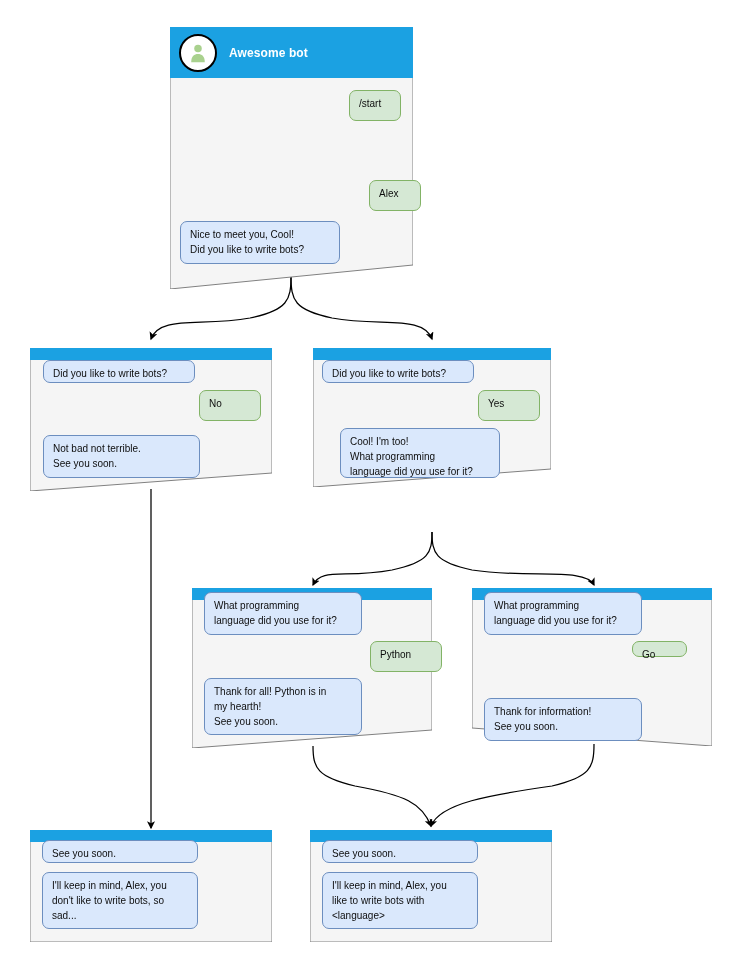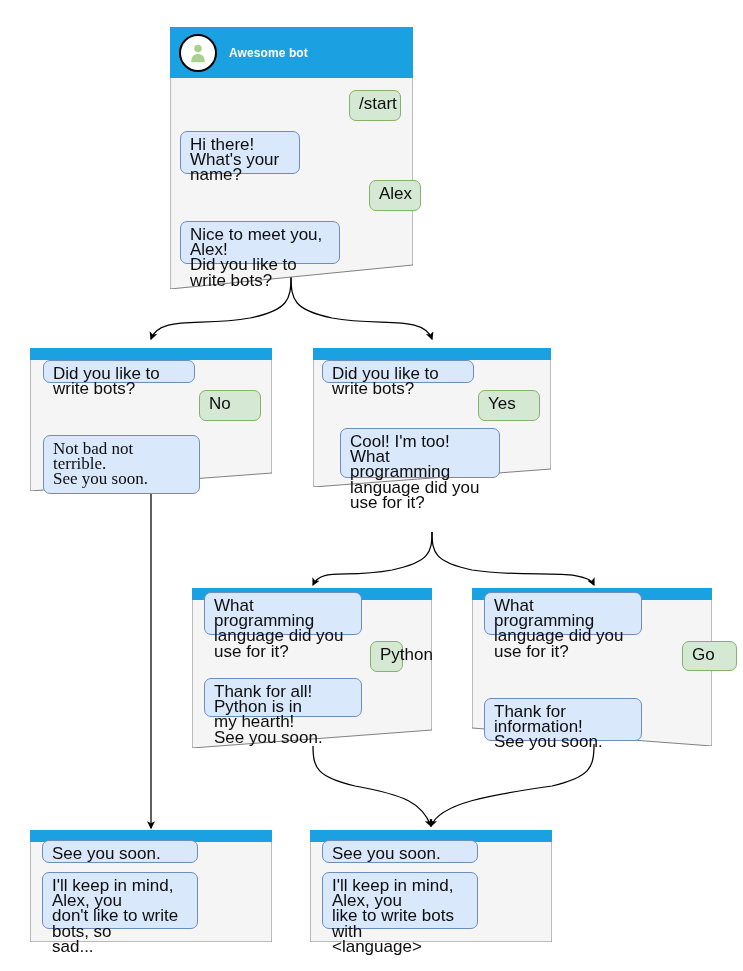--- a/index.html
+++ b/index.html
@@ -32,21 +32,21 @@
     background:#ffffff;border:2.2px solid #000000;
     display:flex;align-items:center;justify-content:center;
     flex:0 0 auto;margin-left:9px;margin-right:12px;
     box-sizing:border-box;
   }
 
   .bubble{
     position:absolute;
     box-sizing:border-box;
     border-radius:7px;
-    font-size:17px;
+    font-size:10px;
     line-height:15.2px;
     padding:5px 9px 5px 9px;
     white-space:pre-line;
     color:#0d0d0d;
   }
   .bubble.bot{background:#dae8fc;border:1px solid #6c8ebf;}
   .bubble.user{background:#d5e8d4;border:1px solid #82b366;text-align:left;}
 </style>
 </head>
 <body>
@@ -88,35 +88,33 @@
             <path d="M4.6 22 C4.6 15.4 8 13.1 12 13.1 C16 13.1 19.4 15.4 19.4 22 Z" fill="#a9d18e"></path>
           </svg>
         </div>
         <div class="card-title">Awesome bot</div>
       </div>
 
     </div>
   </div>
 
   <div class="bubble user" style="left:349px;top:90px;width:52px;height:31px;">/start</div>
-  <div class="bubble bot" style="left:180px;top:131px;width:120px;height:43px;">Hi there!
-What's your name?</div>
   <div class="bubble user" style="left:349px;top:180px;width:52px;height:31px;margin-left:20px;">Alex</div>
-  <div class="bubble bot" style="left:180px;top:221px;width:160px;height:43px;">Nice to meet you, Alex!
+  <div class="bubble bot" style="left:180px;top:221px;width:160px;height:43px;">Nice to meet you, Cool!
 Did you like to write bots?</div>
 
   <div class="card" style="left:30px;top:348px;width:242px;height:143px;">
     <svg class="card-shape" viewBox="0 0 242 143" preserveAspectRatio="none">
       <path d="M0,0 L242,0 L242,125 L0,143 Z" fill="#f5f5f5" stroke="#808080" stroke-width="1"></path>
       <path d="M0,0 L242,0 L242,12 L0,12 Z" fill="#1ba1e2" stroke="none"></path>
     </svg>
   </div>
   <div class="bubble bot" style="left:43px;top:360px;width:152px;height:23px;">Did you like to write bots?</div>
   <div class="bubble user" style="left:199px;top:390px;width:62px;height:31px;">No</div>
-  <div class="bubble bot" style="left:43px;top:435px;width:157px;height:59px;font-family:Liberation Serif, serif;">Not bad not terrible.
+  <div class="bubble bot" style="left:43px;top:435px;width:157px;height:43px;">Not bad not terrible.
 See you soon.</div>
 
   <div class="card" style="left:313px;top:348px;width:238px;height:139px;">
     <svg class="card-shape" viewBox="0 0 238 139" preserveAspectRatio="none">
       <path d="M0,0 L238,0 L238,121 L0,139 Z" fill="#f5f5f5" stroke="#808080" stroke-width="1"></path>
       <path d="M0,0 L238,0 L238,12 L0,12 Z" fill="#1ba1e2" stroke="none"></path>
     </svg>
   </div>
   <div class="bubble bot" style="left:322px;top:360px;width:152px;height:23px;">Did you like to write bots?</div>
   <div class="bubble user" style="left:478px;top:390px;width:62px;height:31px;">Yes</div>
@@ -125,34 +123,34 @@
 language did you use for it?</div>
 
   <div class="card" style="left:192px;top:588px;width:240px;height:160px;">
     <svg class="card-shape" viewBox="0 0 240 160" preserveAspectRatio="none">
       <path d="M0,0 L240,0 L240,142 L0,160 Z" fill="#f5f5f5" stroke="#808080" stroke-width="1"></path>
       <path d="M0,0 L240,0 L240,12 L0,12 Z" fill="#1ba1e2" stroke="none"></path>
     </svg>
   </div>
   <div class="bubble bot" style="left:204px;top:592px;width:158px;height:43px;">What programming
 language did you use for it?</div>
-  <div class="bubble user" style="left:370px;top:641px;width:33px;height:31px;">Python</div>
-  <div class="bubble bot" style="left:204px;top:678px;width:158px;height:39px;">Thank for all! Python is in
+  <div class="bubble user" style="left:370px;top:641px;width:72px;height:31px;">Python</div>
+  <div class="bubble bot" style="left:204px;top:678px;width:158px;height:57px;">Thank for all! Python is in
 my hearth!
 See you soon.</div>
 
   <div class="card" style="left:472px;top:588px;width:240px;height:158px;">
     <svg class="card-shape" viewBox="0 0 240 158" preserveAspectRatio="none">
       <path d="M0,0 L240,0 L240,158 L0,140 Z" fill="#f5f5f5" stroke="#808080" stroke-width="1"></path>
       <path d="M0,0 L240,0 L240,12 L0,12 Z" fill="#1ba1e2" stroke="none"></path>
     </svg>
   </div>
   <div class="bubble bot" style="left:484px;top:592px;width:158px;height:43px;">What programming
 language did you use for it?</div>
-  <div class="bubble user" style="left:682px;top:641px;width:55px;height:30px;">Go</div>
+  <div class="bubble user" style="left:632px;top:641px;width:55px;height:16px;">Go</div>
   <div class="bubble bot" style="left:484px;top:682px;width:158px;height:43px;margin-top:16px;">Thank for information!
 See you soon.</div>
 
   <div class="card" style="left:30px;top:830px;width:242px;height:112px;">
     <svg class="card-shape" viewBox="0 0 242 112" preserveAspectRatio="none">
       <path d="M0,0 L242,0 L242,112 L0,112 Z" fill="#f5f5f5" stroke="#808080" stroke-width="1"></path>
       <path d="M0,0 L242,0 L242,12 L0,12 Z" fill="#1ba1e2" stroke="none"></path>
     </svg>
   </div>
   <div class="bubble bot" style="left:42px;top:840px;width:156px;height:23px;">See you soon.</div>

